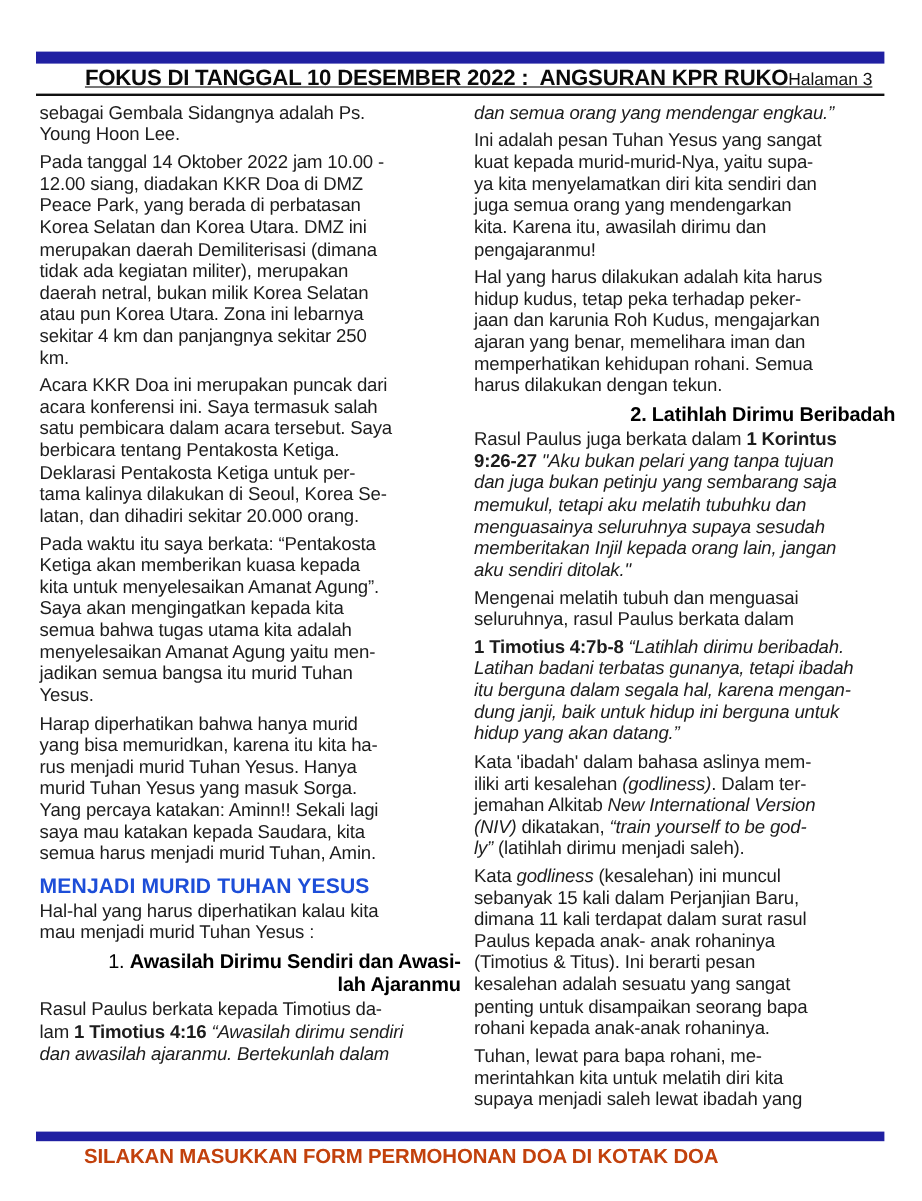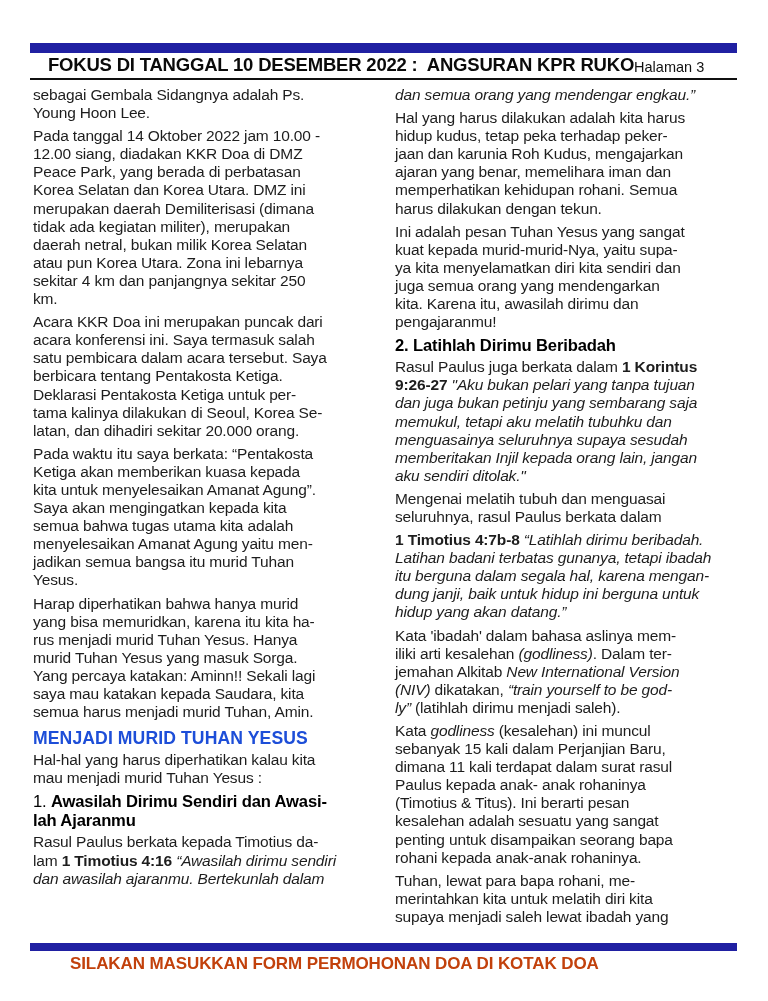--- a/index.html
+++ b/index.html
@@ -9,22 +9,23 @@
     font-family:"Liberation Sans","DejaVu Sans",sans-serif;
     position:relative;
     overflow:hidden;
     color:#1d1d1d;
   }
   .bar { position:absolute; left:30px; width:707px; background:#2020a2; }
   .topbar { top:43px; height:10px; }
   .footbar { top:943px; height:8px; }
   .header-row {
     position:absolute; left:30px; top:54px; width:707px;
-    display:flex; justify-content:flex-start; align-items:flex-end;
+    display:flex; justify-content:flex-end; align-items:flex-end;
     padding:0 10px 0 18px;
+    text-decoration:underline;
   }
   .header-title {
     font-weight:700; font-size:18.5px; color:#0a0a0a;
     white-space:pre; letter-spacing:-0.2px;
   }
   .header-page { font-size:14.5px; color:#111; padding-bottom:1px; }
   .header-rule {
     position:absolute; left:30px; top:78px; width:707px;
     border-top:2.6px solid #101010;
   }
@@ -34,20 +35,21 @@
   }
   .col { width:351px; font-size:15.5px; line-height:18.1px; letter-spacing:-0.15px; }
   .paragraph { margin-bottom:5px; color:#1d1d1d; }
   .section-heading {
     font-weight:700; font-size:17.6px; color:#1d4ed8;
     margin:8px 0 4px 0; letter-spacing:0.1px;
   }
   .numbered-heading {
     font-size:16.6px; line-height:19px; color:#000;
     margin:2px 0 3px 0;
+    text-align:right;
   }
   .b { font-weight:700; }
   .i { font-style:italic;text-align:right; }
   .footer-text {
     position:absolute; left:70px; top:954px;
     font-weight:700; font-size:17px; color:#c2410c; letter-spacing:-0.1px;
   }
 </style>
 </head>
 <body>
@@ -68,22 +70,22 @@
       <div class="paragraph"><span>Acara KKR Doa ini merupakan puncak dari</span><br><span>acara konferensi ini. Saya termasuk salah</span><br><span>satu pembicara dalam acara tersebut. Saya</span><br><span>berbicara tentang Pentakosta Ketiga.</span><br><span>Deklarasi Pentakosta Ketiga untuk per-</span><br><span>tama kalinya dilakukan di Seoul, Korea Se-</span><br><span>latan, dan dihadiri sekitar 20.000 orang.</span></div>
       <div class="paragraph"><span>Pada waktu itu saya berkata: “Pentakosta</span><br><span>Ketiga akan memberikan kuasa kepada</span><br><span>kita untuk menyelesaikan Amanat Agung”.</span><br><span>Saya akan mengingatkan kepada kita</span><br><span>semua bahwa tugas utama kita adalah</span><br><span>menyelesaikan Amanat Agung yaitu men-</span><br><span>jadikan semua bangsa itu murid Tuhan</span><br><span>Yesus.</span></div>
       <div class="paragraph"><span>Harap diperhatikan bahwa hanya murid</span><br><span>yang bisa memuridkan, karena itu kita ha-</span><br><span>rus menjadi murid Tuhan Yesus.  Hanya</span><br><span>murid Tuhan Yesus yang masuk Sorga.</span><br><span>Yang percaya katakan: Aminn!! Sekali lagi</span><br><span>saya mau katakan kepada Saudara, kita</span><br><span>semua harus menjadi murid Tuhan, Amin.</span></div>
       <div class="section-heading"><span>MENJADI MURID TUHAN YESUS</span></div>
       <div class="paragraph"><span>Hal-hal yang harus diperhatikan kalau kita</span><br><span>mau menjadi murid Tuhan Yesus :</span></div>
       <div class="numbered-heading"><span>1. </span><span class="b">Awasilah Dirimu Sendiri dan Awasi-</span><br><span class="b">lah Ajaranmu</span></div>
       <div class="paragraph"><span>Rasul Paulus berkata kepada Timotius da-</span><br><span>lam </span><span class="b">1 Timotius 4:16</span><span class="i"> “Awasilah dirimu sendiri</span><br><span class="i">dan awasilah ajaranmu. Bertekunlah dalam</span><br><br></div>
     </div>
   <div class="col">
       <div class="paragraph"><span class="i">dan semua orang yang mendengar engkau.”</span></div>
+      <div class="paragraph"><span>Ini adalah pesan Tuhan Yesus yang sangat</span><br><span>kuat kepada murid-murid-Nya, yaitu supa-</span><br><span>ya kita menyelamatkan diri kita sendiri dan</span><br><span>juga semua orang yang mendengarkan</span><br><span>kita. Karena itu, awasilah dirimu dan</span><br><span>pengajaranmu!</span></div>
       <div class="paragraph"><span>Hal yang harus dilakukan adalah kita harus</span><br><span>hidup kudus, tetap peka terhadap peker-</span><br><span>jaan dan karunia Roh Kudus, mengajarkan</span><br><span>ajaran yang benar, memelihara iman dan</span><br><span>memperhatikan kehidupan rohani. Semua</span><br><span>harus dilakukan dengan tekun.</span></div>
-      <div class="paragraph"><span>Ini adalah pesan Tuhan Yesus yang sangat</span><br><span>kuat kepada murid-murid-Nya, yaitu supa-</span><br><span>ya kita menyelamatkan diri kita sendiri dan</span><br><span>juga semua orang yang mendengarkan</span><br><span>kita. Karena itu, awasilah dirimu dan</span><br><span>pengajaranmu!</span></div>
       <div class="numbered-heading"><span class="b">2. Latihlah Dirimu Beribadah</span></div>
       <div class="paragraph"><span>Rasul Paulus juga berkata dalam </span><span class="b">1 Korintus</span><br><span class="b">9:26-27</span><span class="i">  "Aku bukan pelari yang tanpa tujuan</span><br><span class="i">dan juga bukan petinju yang sembarang saja</span><br><span class="i">memukul, tetapi aku melatih tubuhku dan</span><br><span class="i">menguasainya seluruhnya supaya sesudah</span><br><span class="i">memberitakan Injil kepada orang lain, jangan</span><br><span class="i">aku sendiri ditolak."</span></div>
       <div class="paragraph"><span>Mengenai melatih tubuh dan menguasai</span><br><span>seluruhnya, rasul Paulus berkata dalam</span></div>
       <div class="paragraph"><span class="b">1 Timotius 4:7b-8</span><span class="i">  “Latihlah dirimu beribadah.</span><br><span class="i">Latihan badani terbatas gunanya, tetapi ibadah</span><br><span class="i">itu berguna dalam segala hal, karena mengan-</span><br><span class="i">dung janji, baik untuk hidup ini berguna untuk</span><br><span class="i">hidup yang akan datang.”</span></div>
       <div class="paragraph"><span>Kata 'ibadah' dalam bahasa aslinya mem-</span><br><span>iliki arti kesalehan </span><span class="i">(godliness)</span><span>. Dalam ter-</span><br><span>jemahan Alkitab </span><span class="i">New International Version</span><br><span class="i">(NIV)</span><span> dikatakan, </span><span class="i">“train yourself to be god-</span><br><span class="i">ly”</span><span> (latihlah dirimu menjadi saleh).</span></div>
       <div class="paragraph"><span>Kata </span><span class="i">godliness</span><span> (kesalehan) ini muncul</span><br><span>sebanyak 15 kali dalam Perjanjian Baru,</span><br><span>dimana 11 kali terdapat dalam surat rasul</span><br><span>Paulus kepada anak- anak rohaninya</span><br><span>(Timotius &amp; Titus). Ini berarti pesan</span><br><span>kesalehan adalah sesuatu yang sangat</span><br><span>penting untuk disampaikan seorang bapa</span><br><span>rohani kepada anak-anak rohaninya.</span></div>
       <div class="paragraph"><span>Tuhan, lewat para bapa rohani, me-</span><br><span>merintahkan kita untuk melatih diri kita</span><br><span>supaya menjadi saleh lewat ibadah yang</span></div>
     </div>
 </div>
 

